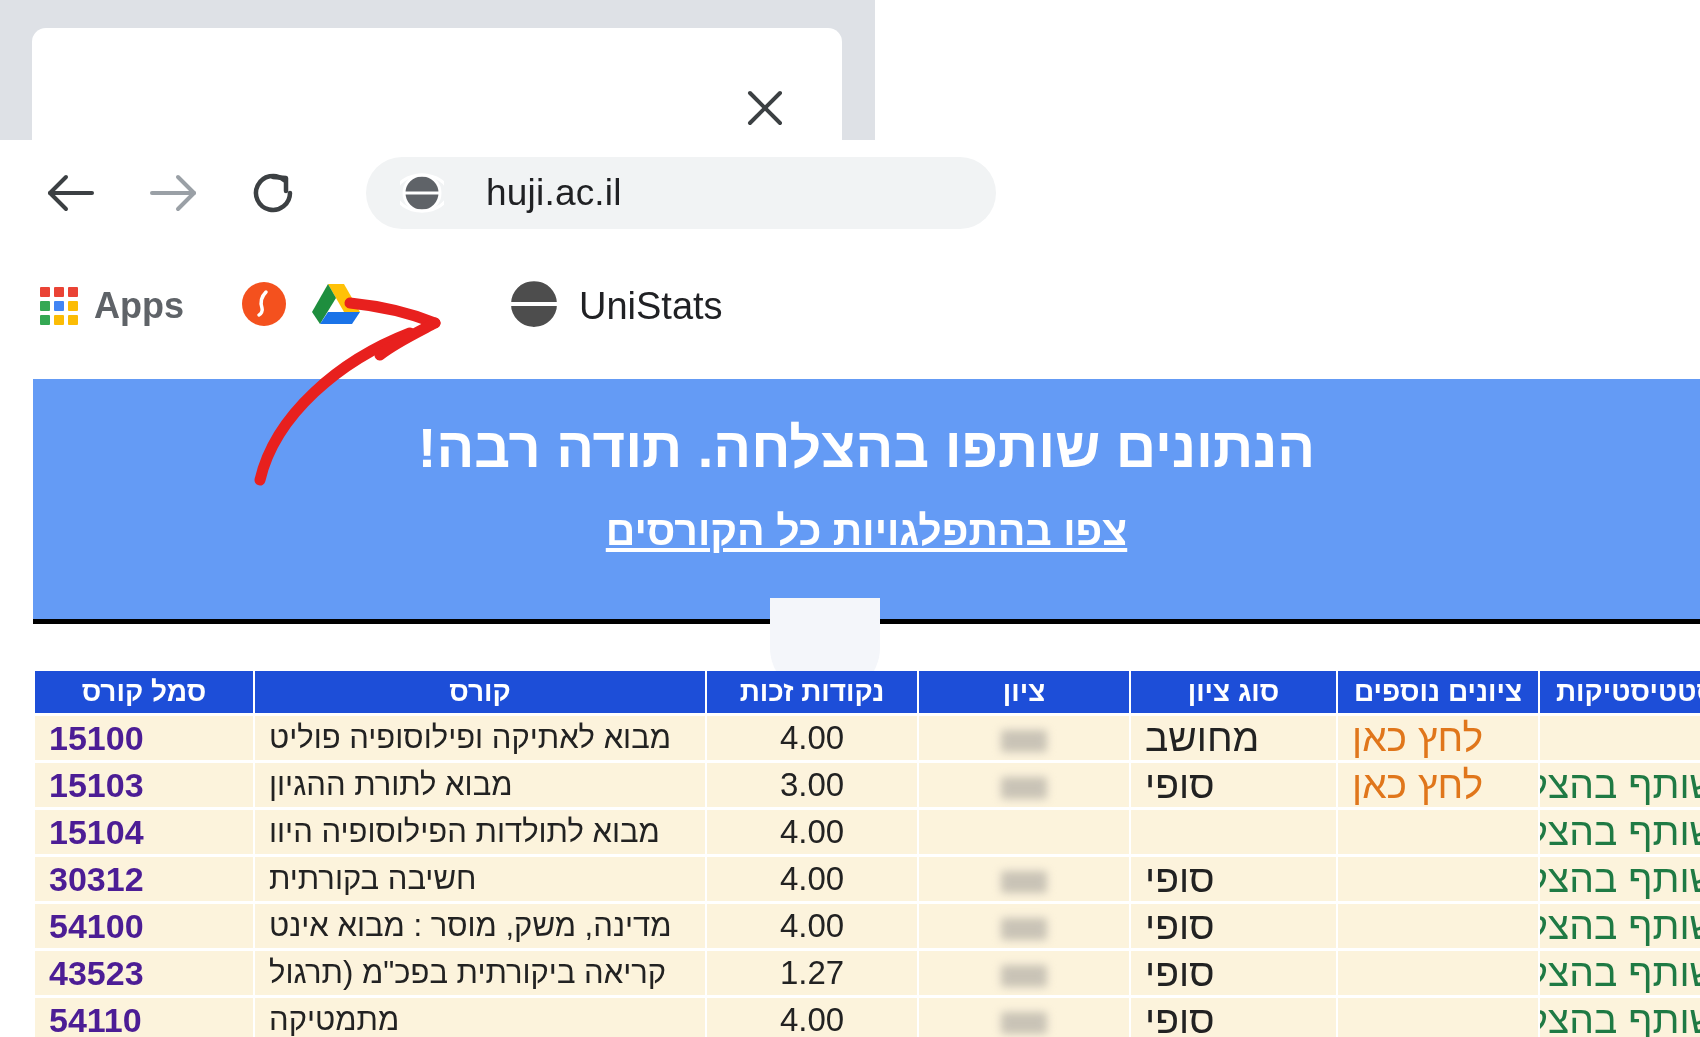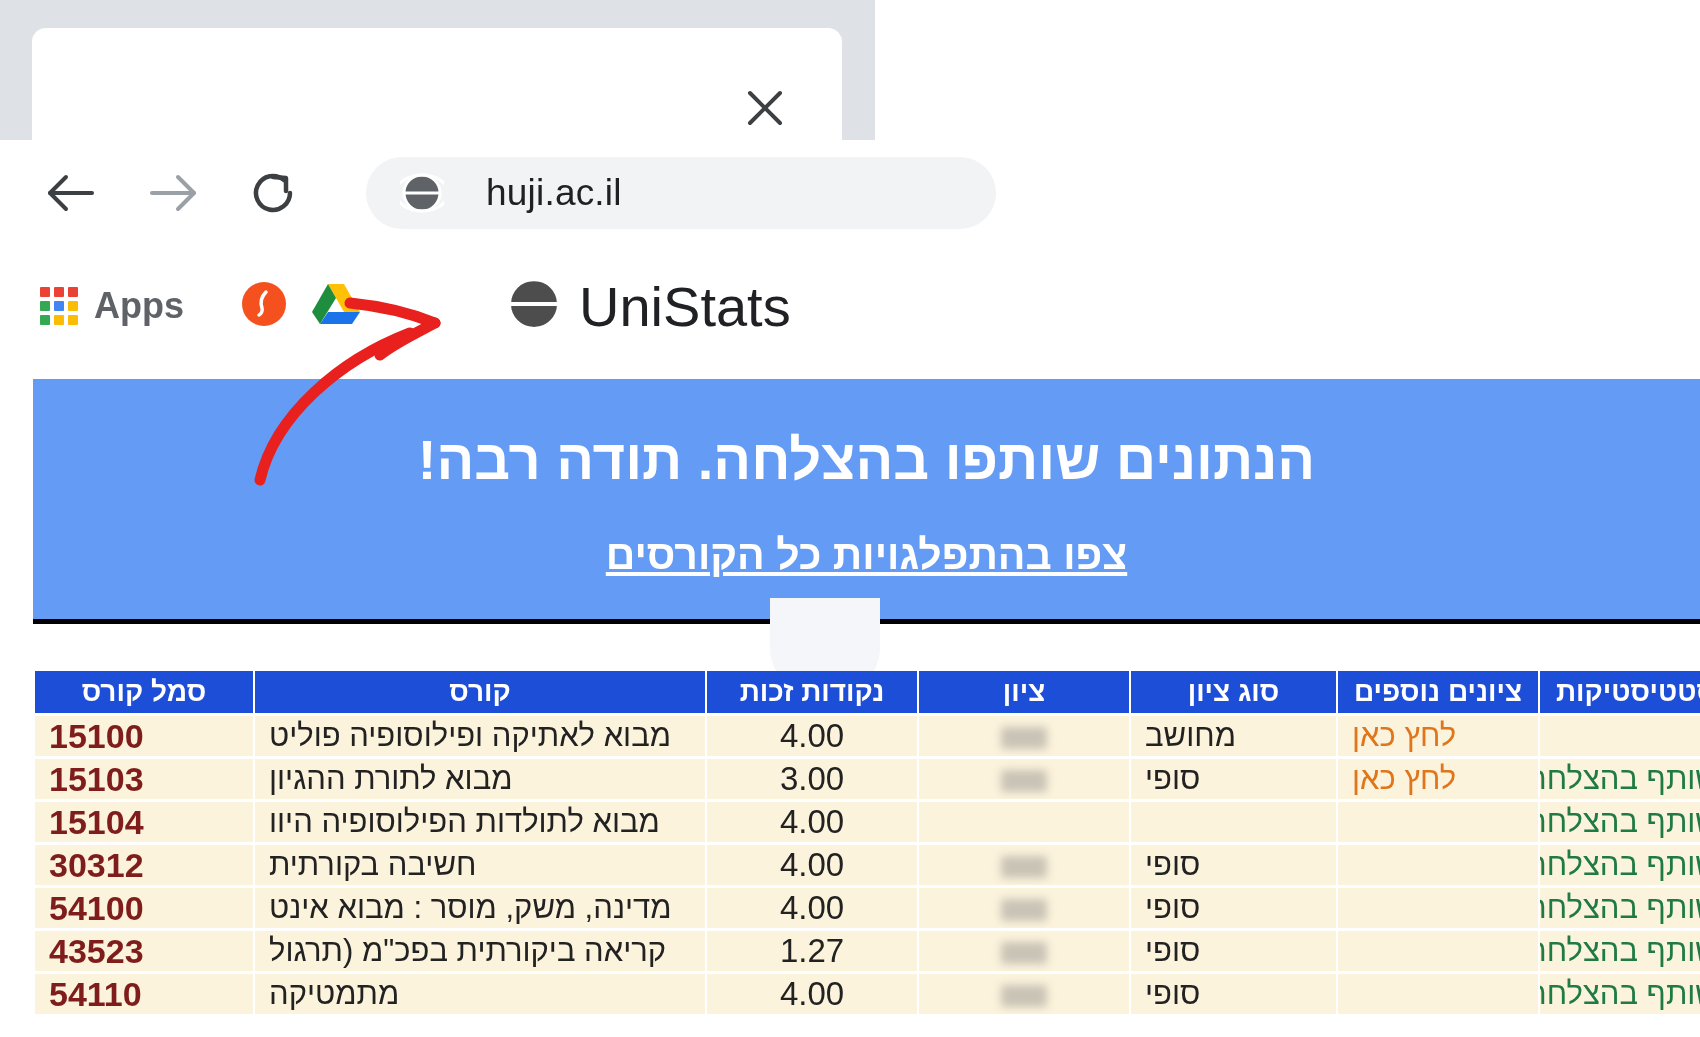--- a/index.html
+++ b/index.html
@@ -119,21 +119,21 @@
   .bm-red    { left: 240px; }
   .bm-drive  { left: 310px; }
   .bm-uni    { left: 505px; }
   .bm-label {
     font-size: 38px;
     color: #3c4043;
     margin-left: 16px;
     white-space: nowrap;
   }
   .bm-apps .bm-label { color: #5f6368; font-weight: bold; font-size: 36px; }
-  .bm-uni .bm-label { color: #202124; font-size: 56px; }
+  .bm-uni .bm-label { color: #202124; font-size: 38px; }
 
   .apps-grid {
     width: 38px; height: 38px;
     display: grid;
     grid-template-columns: repeat(3, 1fr);
     grid-template-rows: repeat(3, 1fr);
     gap: 4px;
   }
   .apps-grid i { display:block; border-radius: 1px; }
 
@@ -152,21 +152,21 @@
     left: 33px;
     top: 379px;
     width: 1667px;
     height: 245px;
     background: #649bf5;
     border-bottom: 5px solid #000000;
     box-sizing: border-box;
     text-align: center;
   }
   .banner-title {
-    margin: 12px;
+    margin: 0;
     padding-top: 36px;
     color: #ffffff;
     font-size: 56px;
     font-weight: bold;
     direction: rtl;
     letter-spacing: 0px;
   }
   .banner-link {
     display: inline-block;
     margin-top: 28px;
@@ -208,36 +208,36 @@
     font-size: 28px;
     font-weight: bold;
     height: 42px;
     padding: 0 10px;
     text-align: center;
     white-space: nowrap;
   }
   .grades-table td {
     background: #fcf3dc;
     height: 40px;
-    font-size: 31px;
+    font-size: 39px;
     color: #222222;
     padding: 0 14px;
     white-space: nowrap;
     overflow: hidden;
   }
   .col-code   { width: 218px; }
   .col-course { width: 450px; }
   .col-credit { width: 210px; }
   .col-grade  { width: 210px; }
   .col-type   { width: 205px; }
   .col-extra  { width: 200px; }
   .col-stats  { width: 192px; }
 
   td.code {
-    color: #7f1d1d;
+    color: #4c1d95;
     font-weight: bold;
     text-align: left;
     font-size: 34px;
     direction: ltr;
   }
   td.course { text-align: left; direction: rtl; font-size: 31px; }
   td.credit { text-align: center; direction: ltr; font-size: 33px; }
   td.grade  { text-align: center; position: relative; }
   td.type   { text-align: left; direction: rtl; }
   td.extra  { text-align: left; direction: rtl; color: #e0761b; }

